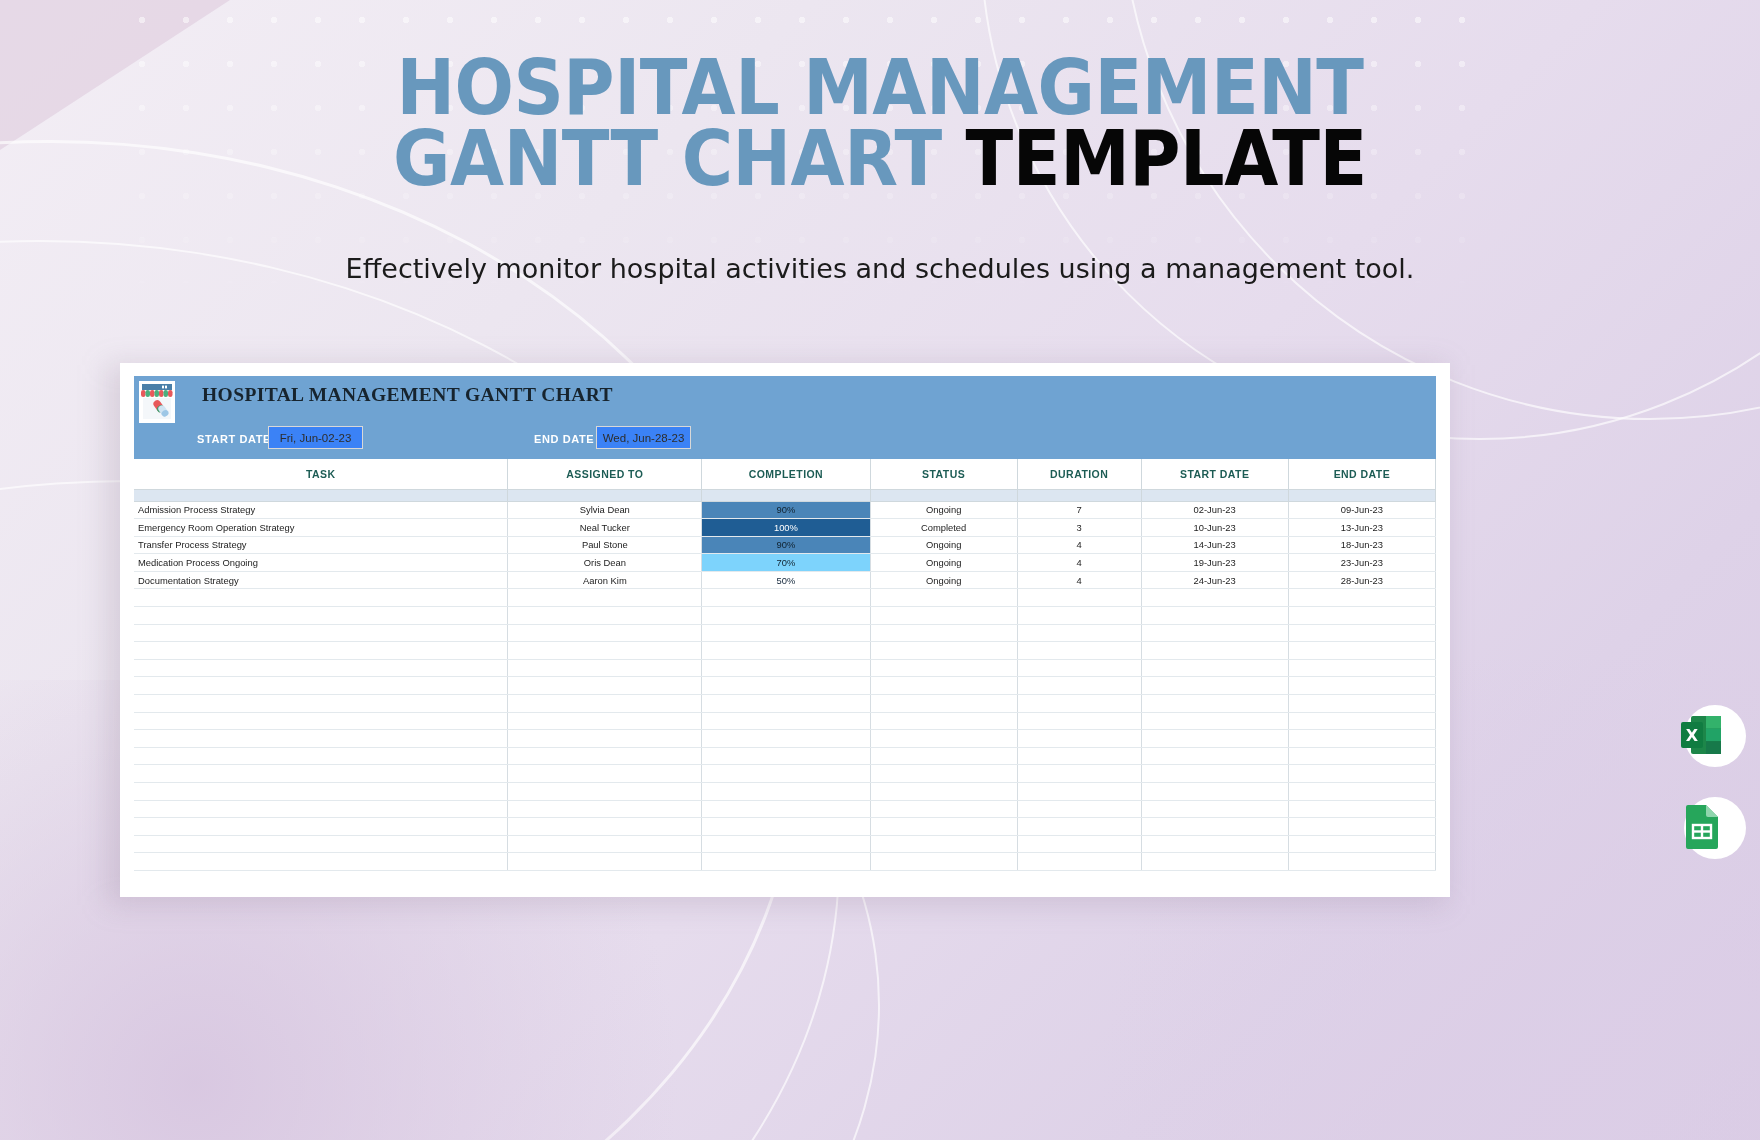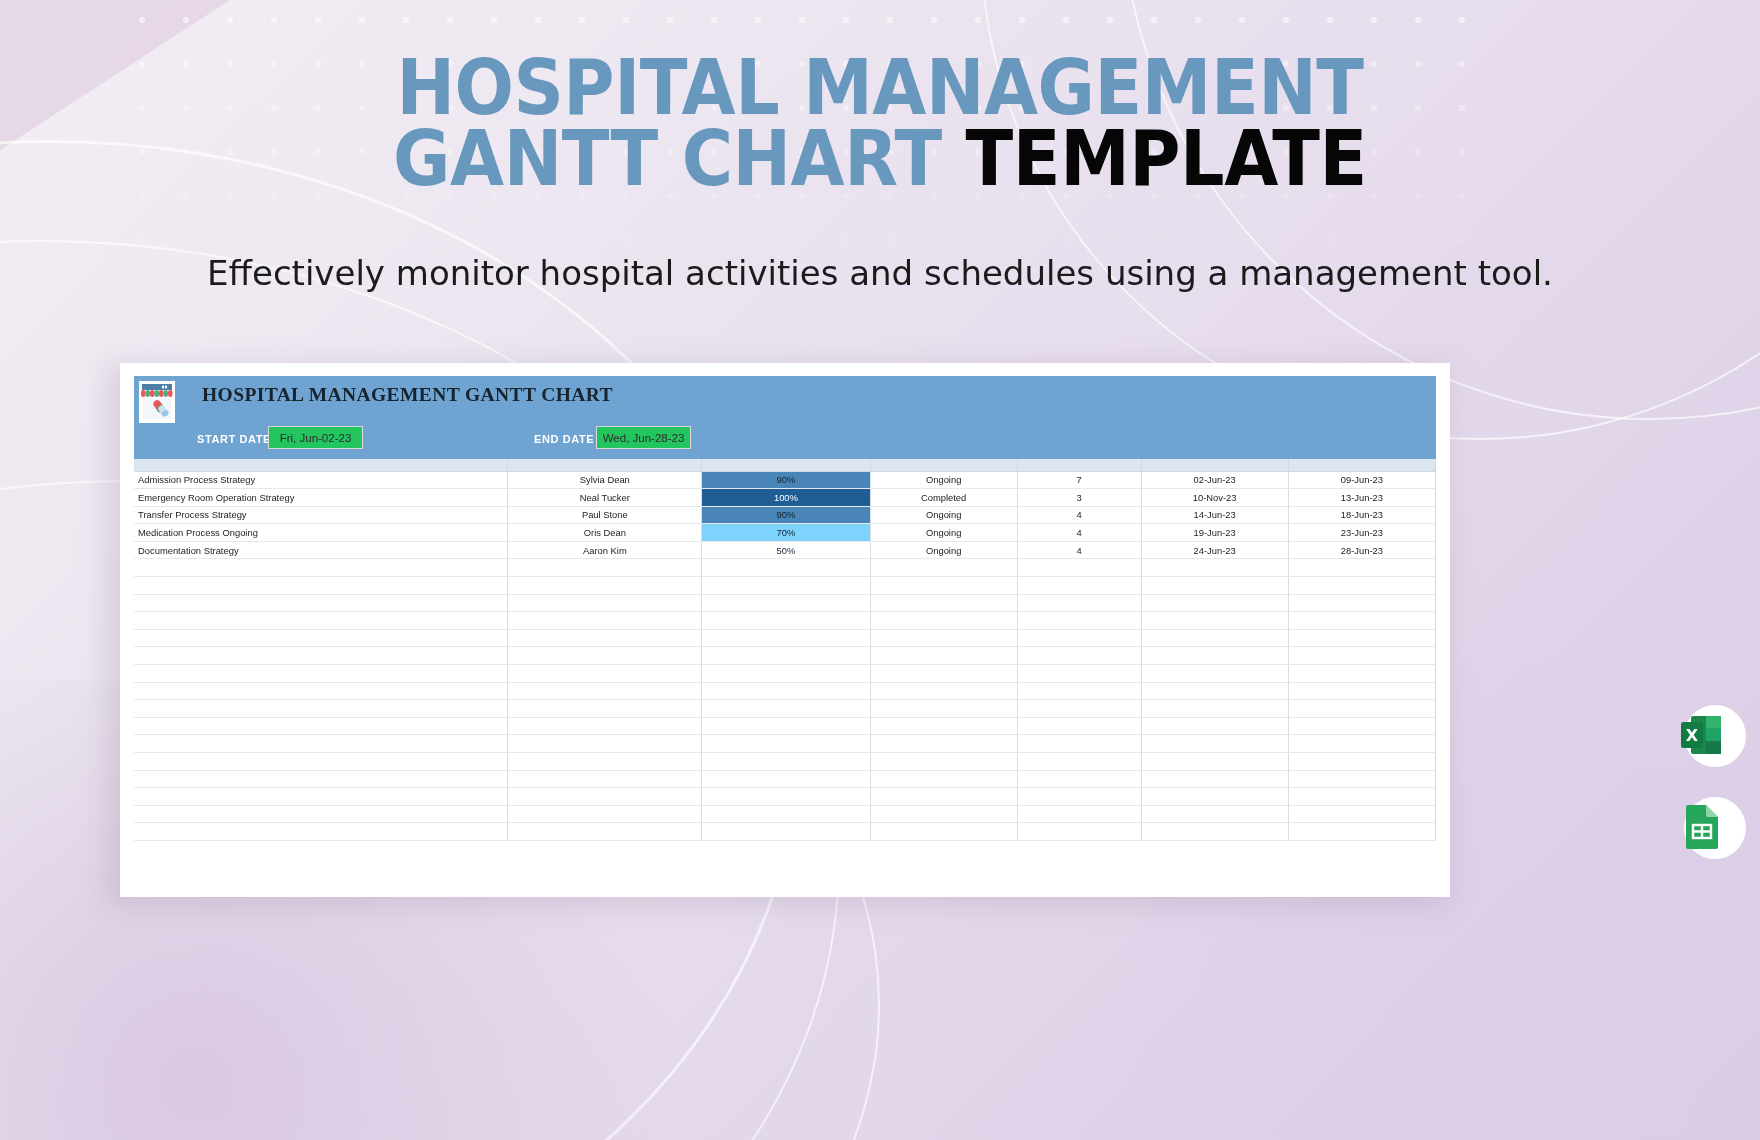--- a/index.html
+++ b/index.html
@@ -57,21 +57,21 @@
     font-size: 76px;
     line-height: 0.94;
     letter-spacing: -0.5px;
     color: #6898bd;
     transform: scaleX(0.92);
   }
   .headline h1 .hl-dark { color: #060606; }
   .subhead {
     position: absolute; left: 0; right: 0; top: 253px;
     text-align: center;
-    font-size: 34px;
+    font-size: 27px;
     color: #1b1b1b;
     font-family: "DejaVu Sans", sans-serif;
   }
 
   
   .doc-shadow {
     position: absolute; left: 106px; top: 365px; width: 1340px; height: 540px;
     background: rgba(120,100,130,.18);
     filter: blur(14px);
   }
@@ -104,21 +104,21 @@
   .date-row { position: absolute; top: 50px; left: 0; width: 100%; height: 30px; }
   .date-lbl {
     position: absolute;
     font-size: 11px; font-weight: 700; letter-spacing: .6px;
     color: #ffffff; top: 7px;
   }
   .date-lbl.start { left: 63px; }
   .date-lbl.end   { left: 400px; }
   .date-box {
     position: absolute; top: 0; height: 23px; width: 95px;
-    background: #22c55e; border: 1px solid #d8d8d8;
+    background: #3b82f6; border: 1px solid #d8d8d8;
     font-size: 11.5px; color: #2d2d2d;
     display: flex; align-items: center; justify-content: center;
   }
   .date-box.start { left: 134px; }
   .date-box.end   { left: 462px; }
 
   
   table.grid { border-collapse: collapse; table-layout: fixed; width: 100%; }
   td, th { padding: 0; margin: 0; }
 
@@ -275,20 +275,29 @@
               <col style="width:160px">
               <col style="width:83px">
               <col style="width:72px">
               <col style="width:63px">
               <col style="width:53px">
               <col style="width:63px">
               <col style="width:63px">
             </colgroup>
             <tbody>
               <tr>
+                <th class="th-cell">TASK</th>
+                <th class="th-cell">ASSIGNED TO</th>
+                <th class="th-cell">COMPLETION</th>
+                <th class="th-cell">STATUS</th>
+                <th class="th-cell">DURATION</th>
+                <th class="th-cell">START DATE</th>
+                <th class="th-cell">END DATE</th>
+              </tr>
+              <tr>
                 <td class="th-spacer"></td>
                 <td class="th-spacer"></td>
                 <td class="th-spacer"></td>
                 <td class="th-spacer"></td>
                 <td class="th-spacer"></td>
                 <td class="th-spacer"></td>
                 <td class="th-spacer"></td>
               </tr>
               <tr>
                 <td class="row-cell task">Admission Process Strategy</td>
@@ -298,21 +307,21 @@
                 <td class="row-cell">7</td>
                 <td class="row-cell">02-Jun-23</td>
                 <td class="row-cell">09-Jun-23</td>
               </tr>
               <tr>
                 <td class="row-cell task">Emergency Room Operation Strategy</td>
                 <td class="row-cell">Neal Tucker</td>
                 <td class="row-cell pct pct-100">100%</td>
                 <td class="row-cell">Completed</td>
                 <td class="row-cell">3</td>
-                <td class="row-cell">10-Nov-23</td>
+                <td class="row-cell">10-Jun-23</td>
                 <td class="row-cell">13-Jun-23</td>
               </tr>
               <tr>
                 <td class="row-cell task">Transfer Process Strategy</td>
                 <td class="row-cell">Paul Stone</td>
                 <td class="row-cell pct pct-90">90%</td>
                 <td class="row-cell">Ongoing</td>
                 <td class="row-cell">4</td>
                 <td class="row-cell">14-Jun-23</td>
                 <td class="row-cell">18-Jun-23</td>

